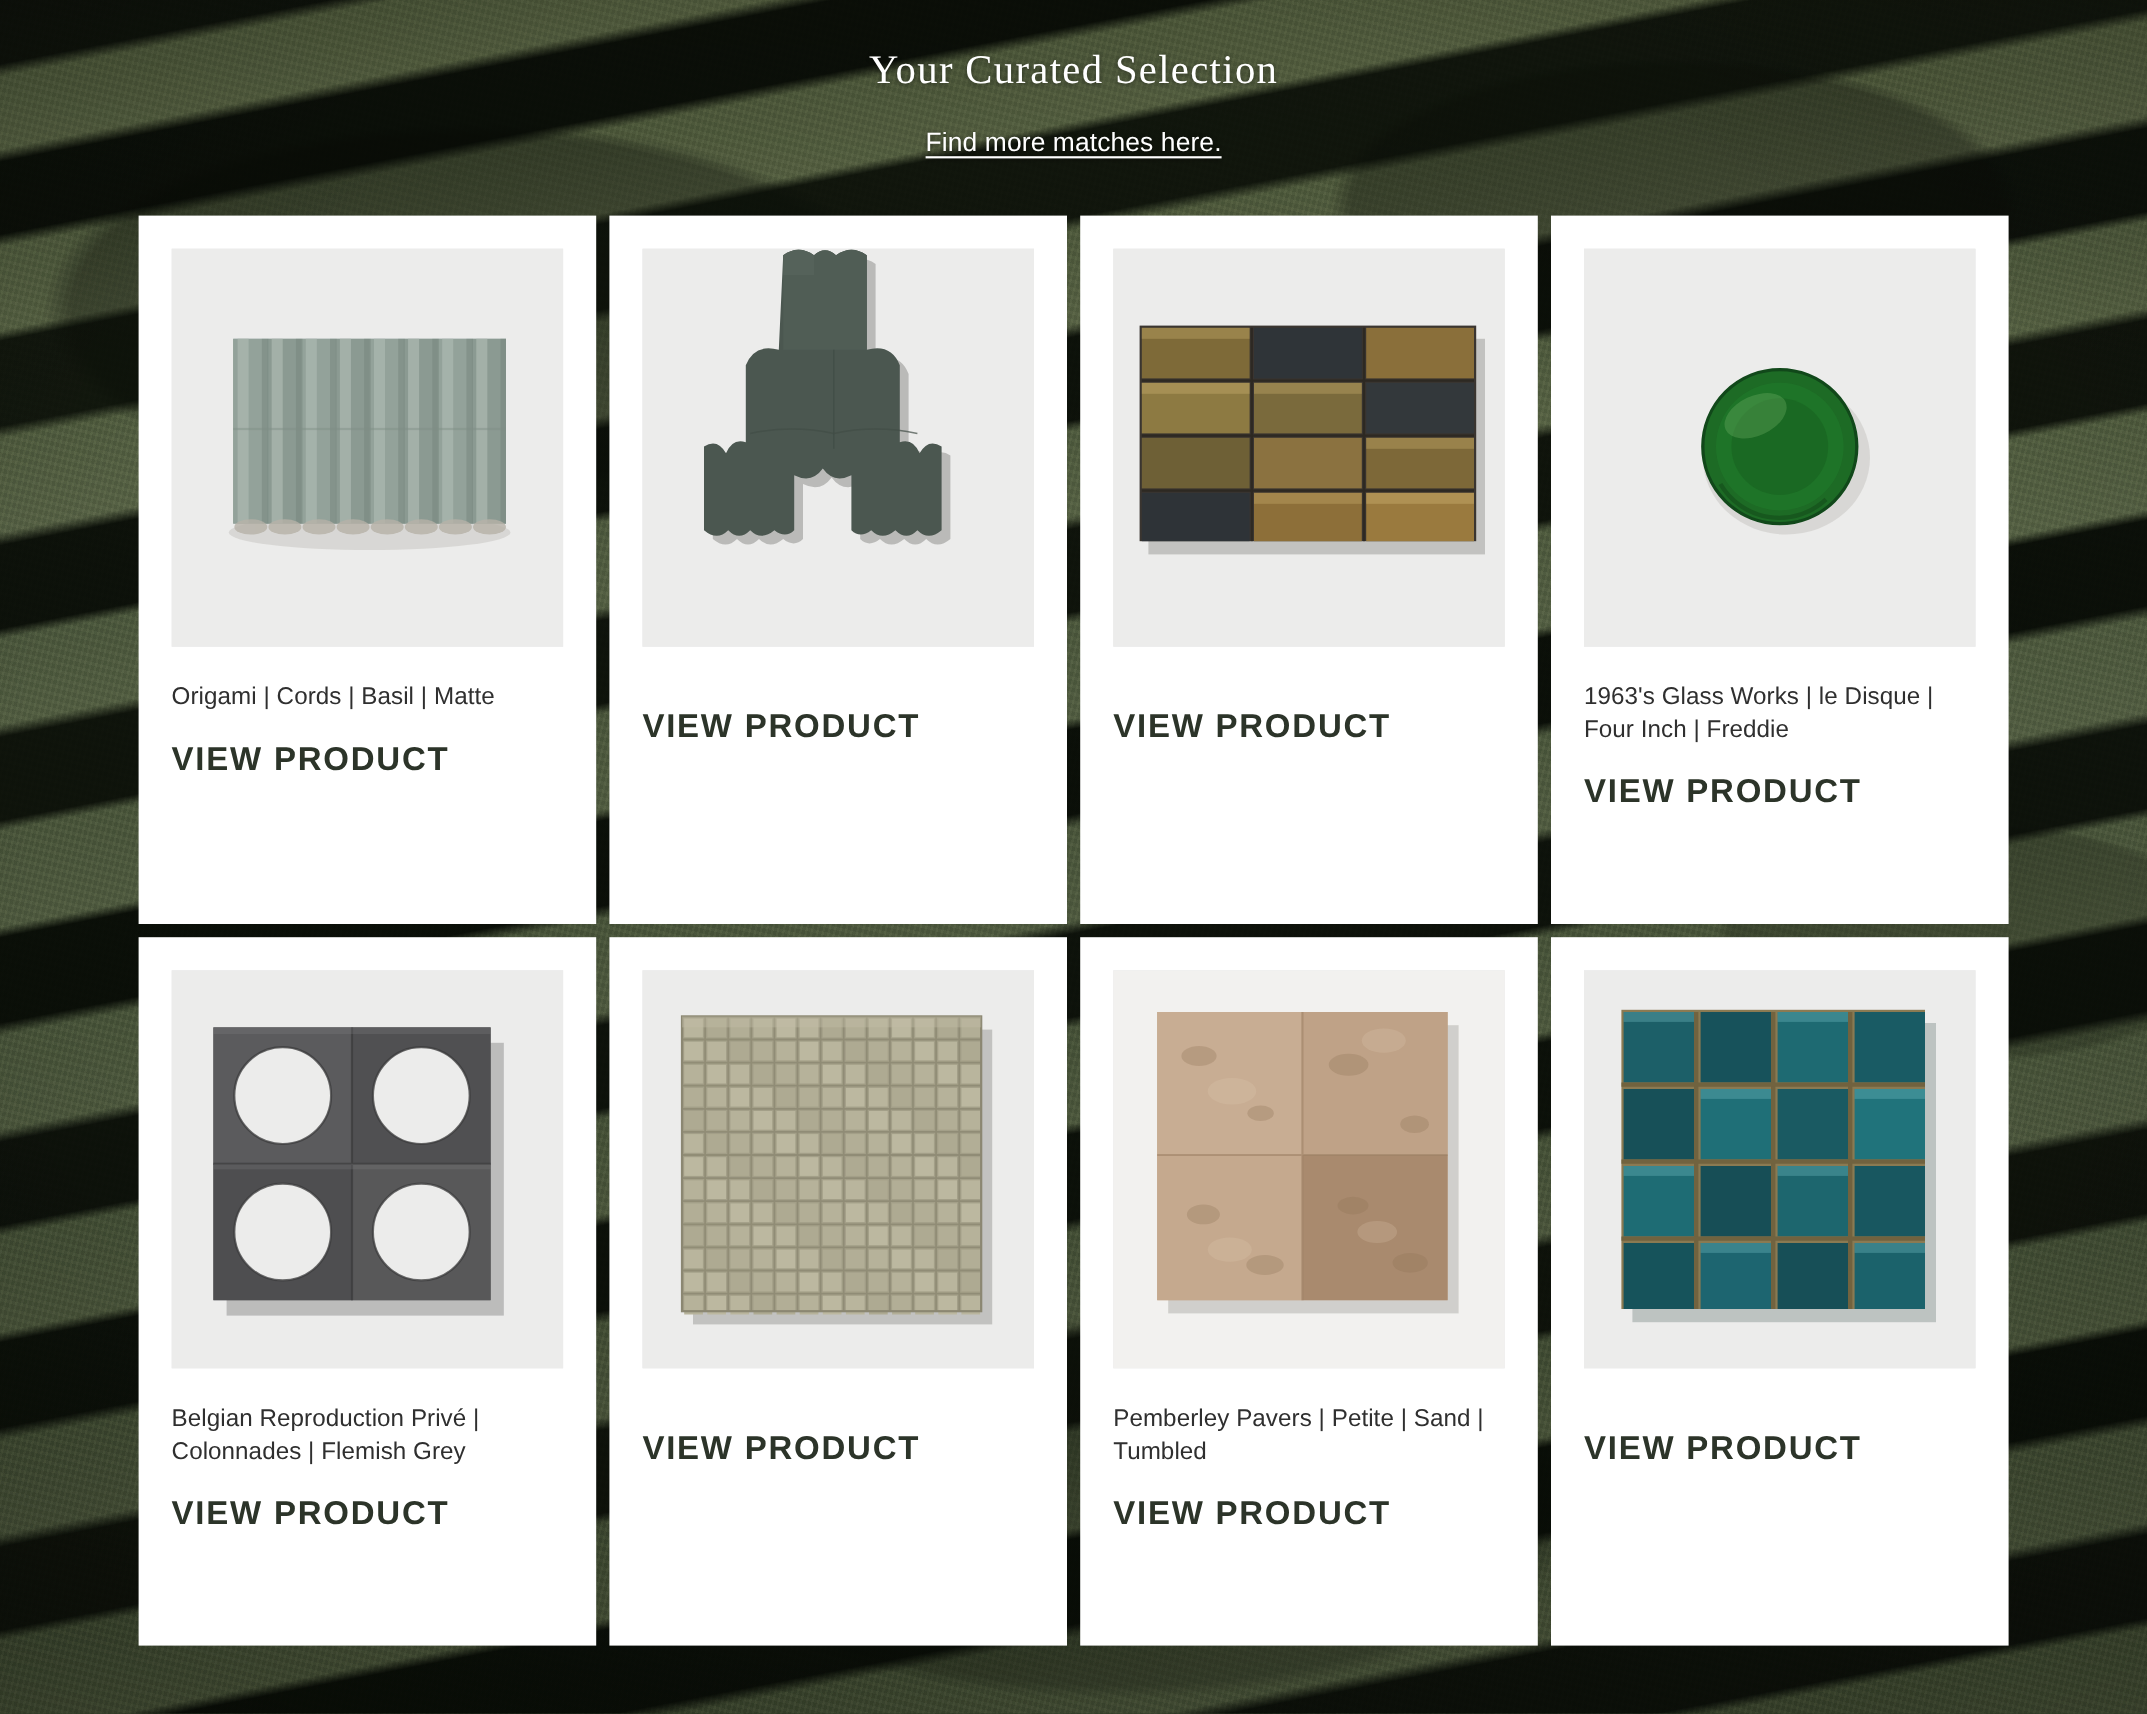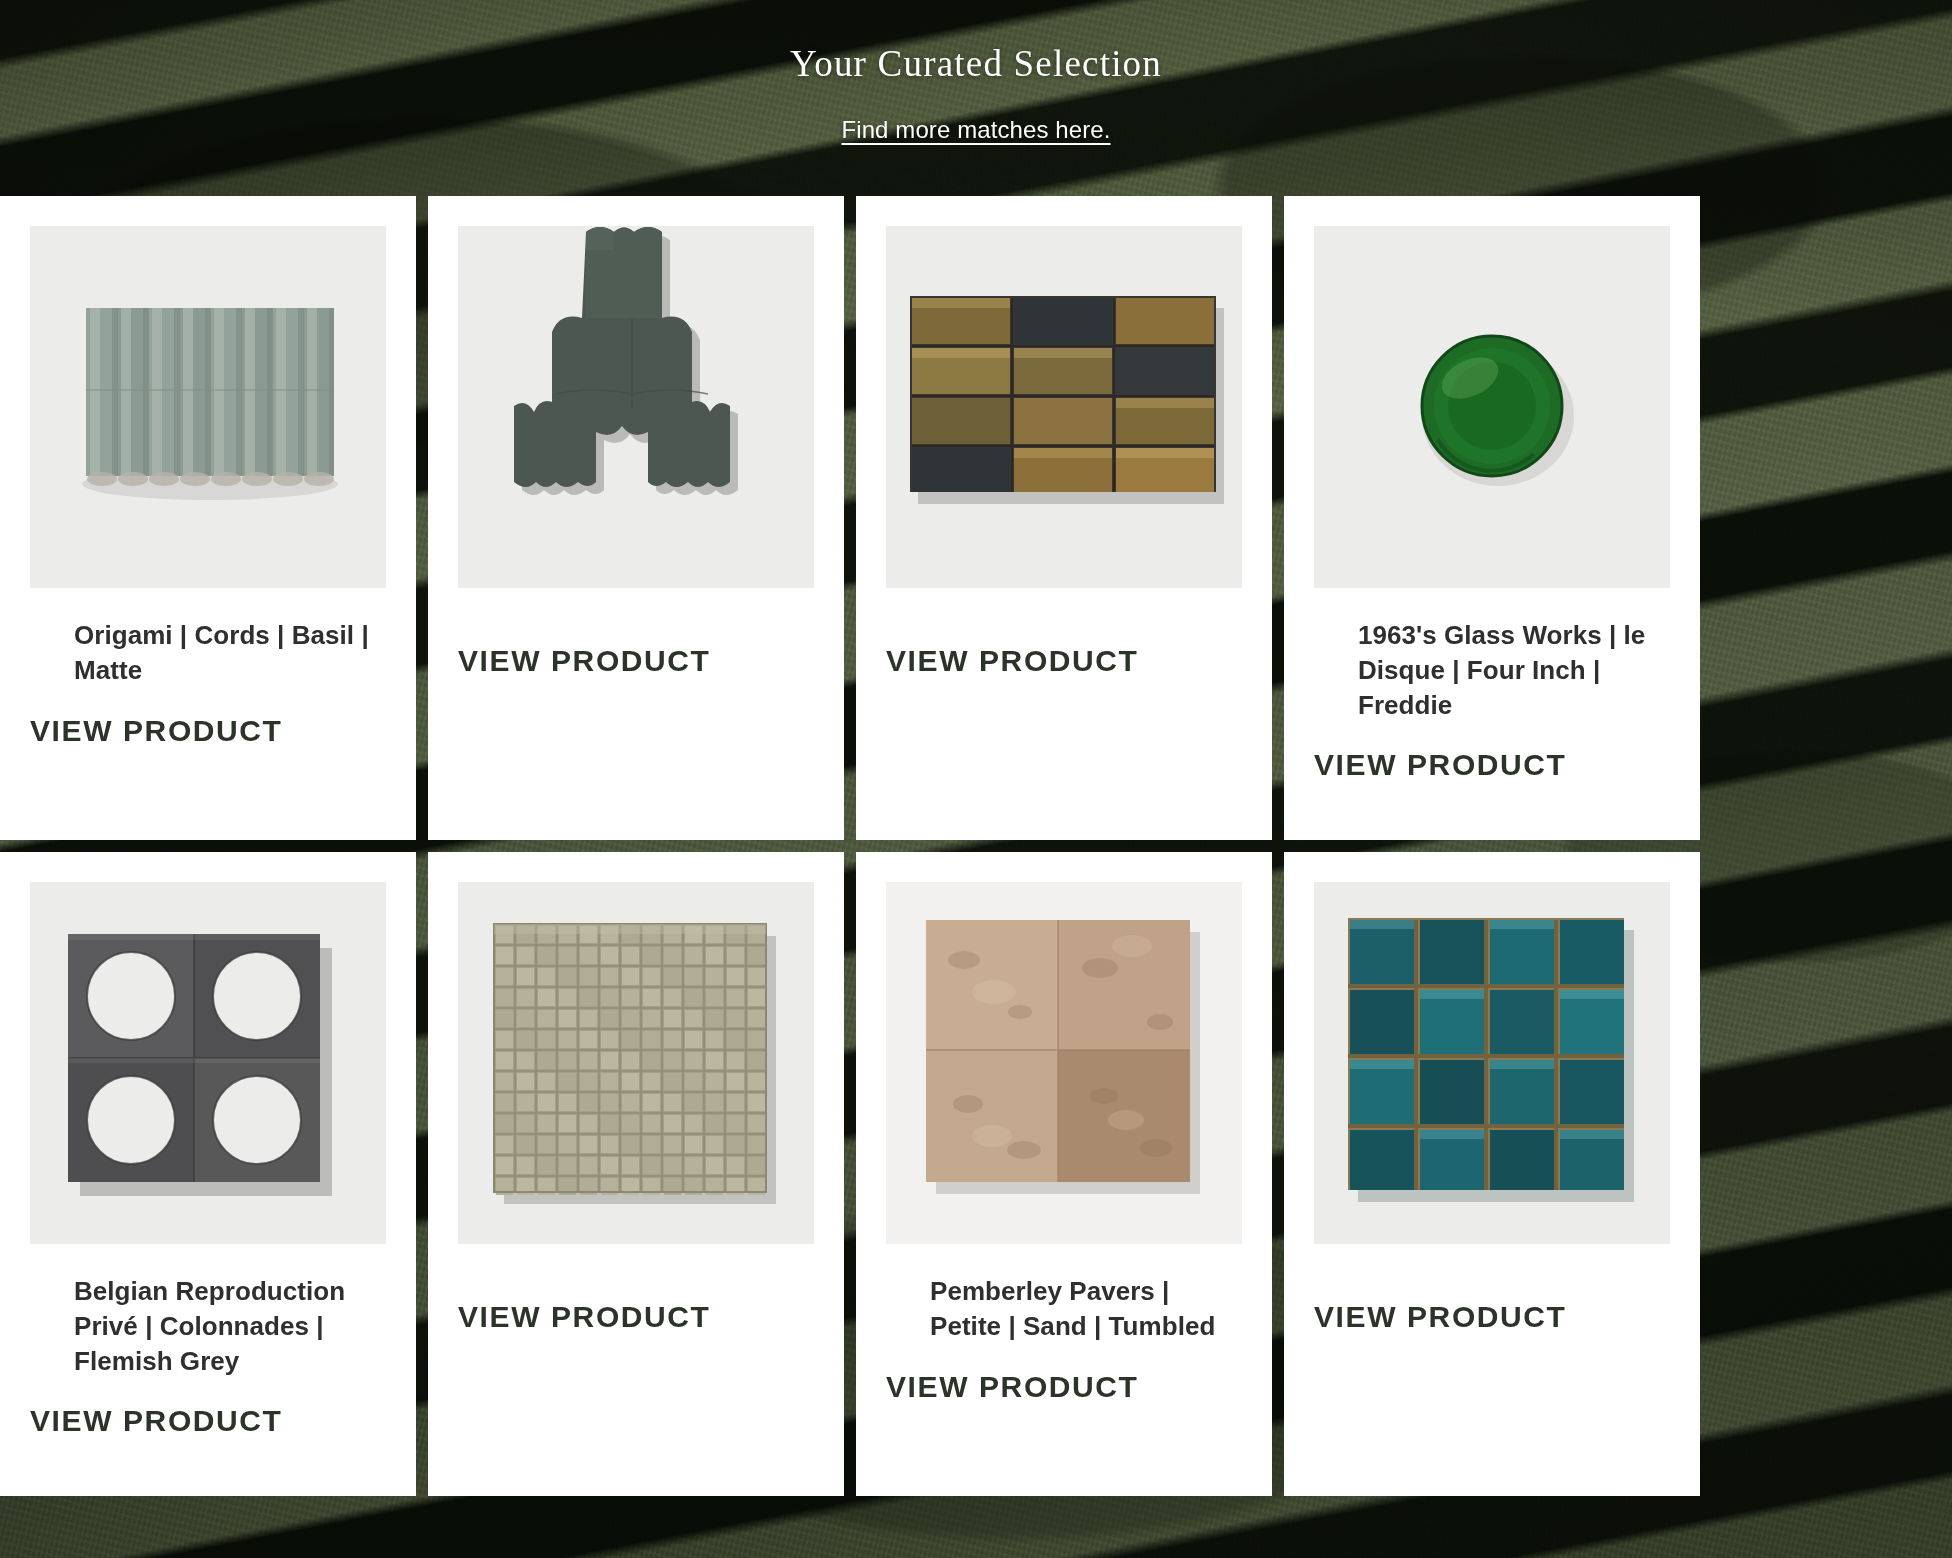--- a/index.html
+++ b/index.html
@@ -69,21 +69,21 @@
   }
 
   
   #page {
     position: relative;
     z-index: 2;
     width: 1952px;
     height: 1296px;
     display: flex;
     flex-direction: column;
-    align-items: flex-start;
+    align-items: center;
   }
 
   
   .header { width: 100%; text-align: center; padding-top: 42px; }
 
   .page-title {
     font-family: "Liberation Serif", "DejaVu Serif", serif;
     font-size: 37px;
     font-weight: 400;
     color: #ffffff;
@@ -139,26 +139,25 @@
 
   .card-body {
     padding-top: 30px;
     display: flex;
     flex-direction: column;
     flex: 1 1 auto;
   }
 
   .card-title {
     font-family: "Liberation Sans", sans-serif;
-    font-size: 26px;
+    font-size: 22px;
     line-height: 1.33;
     color: #2f2f2f;
-    font-weight: 700;
+    font-weight: 400;
     letter-spacing: 0.05px;
-    margin-left: 44px;
   }
 
   .view-product {
     margin-top: 26px;
     font-family: "Liberation Sans", sans-serif;
     font-size: 30px;
     font-weight: 700;
     letter-spacing: 1.6px;
     color: #2c3429;
     text-transform: uppercase;

